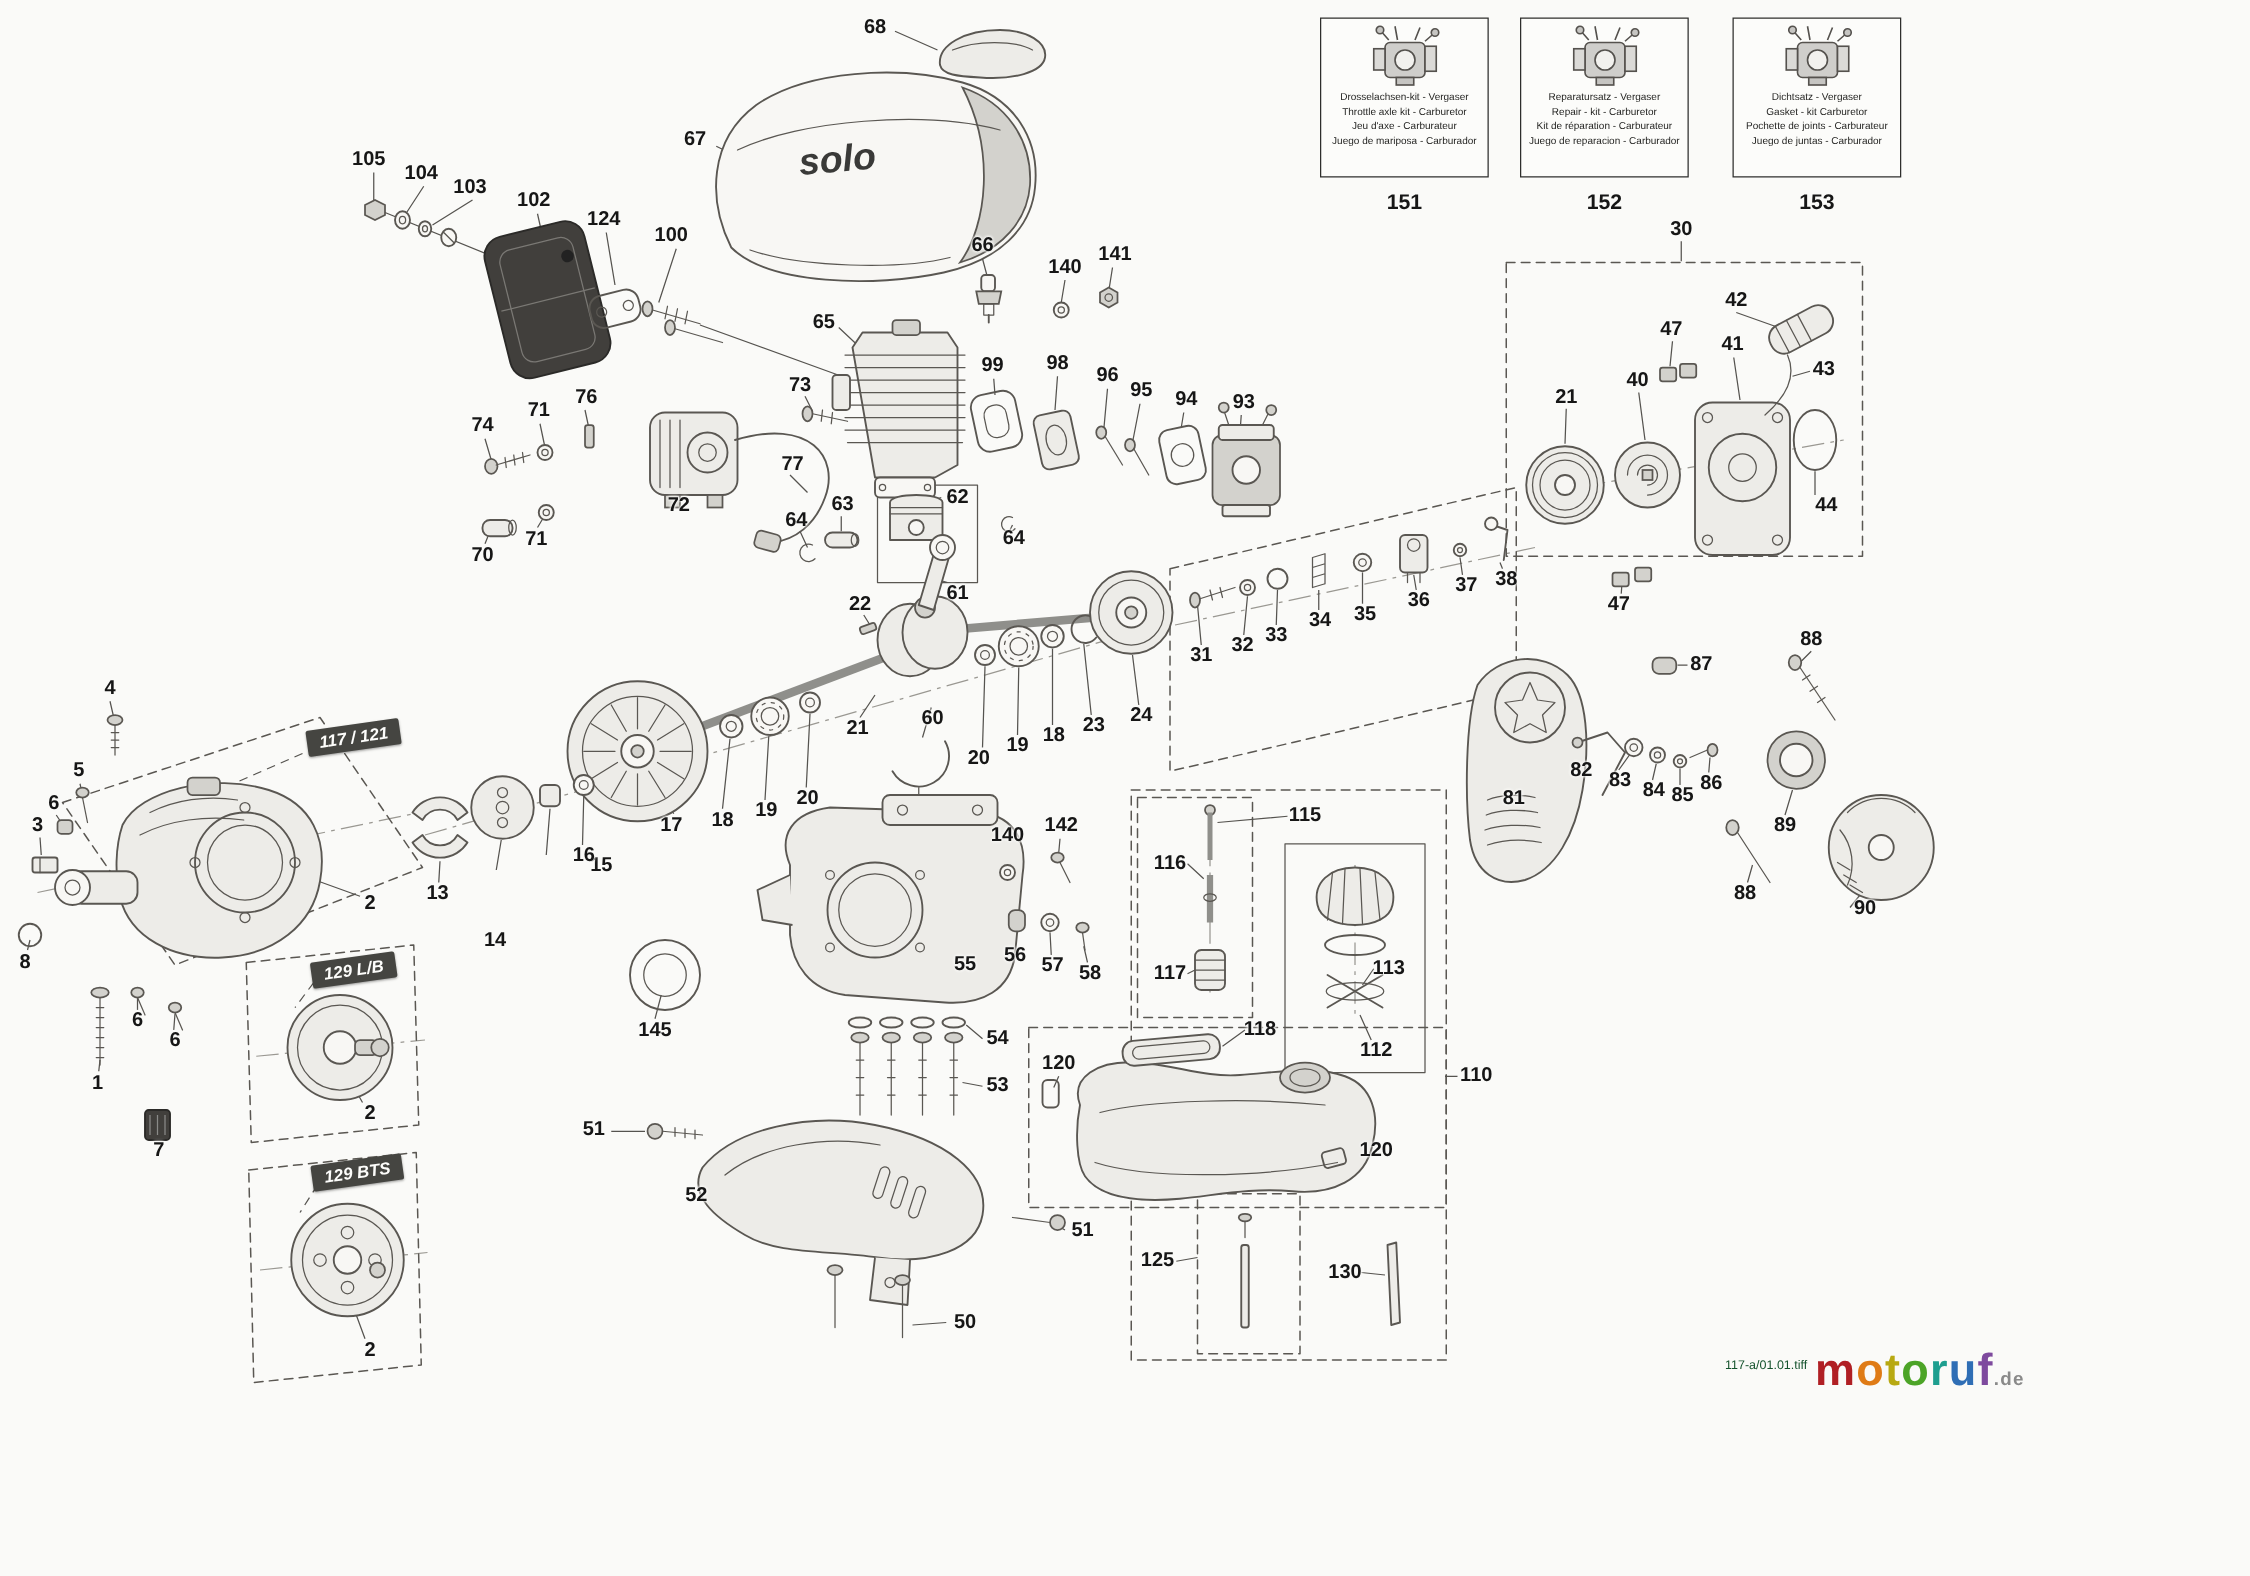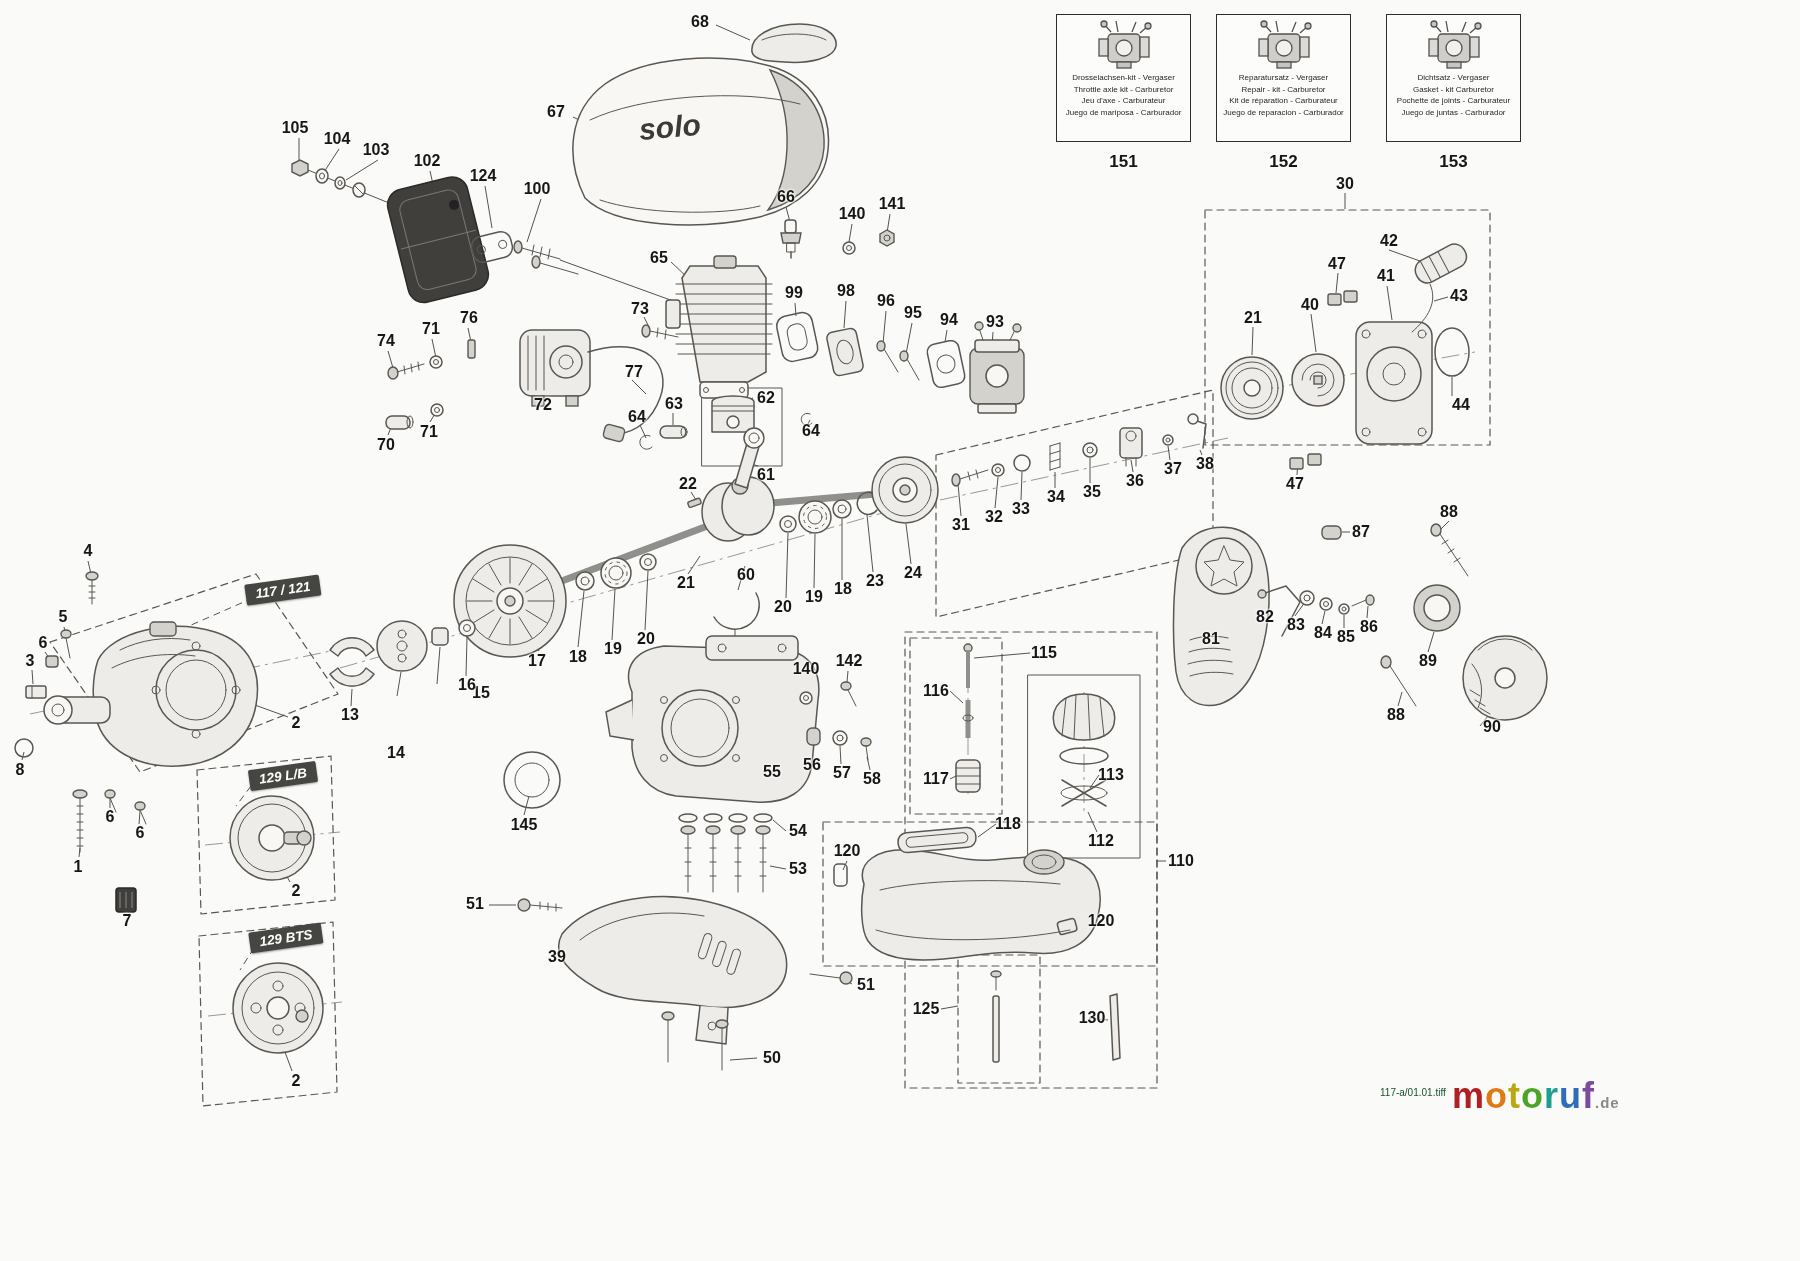--- a/index.html
+++ b/index.html
@@ -566,34 +566,34 @@
       <span class="callout" style="left: 524px; top: 825px;">145</span>
       <span class="callout" style="left: 772px; top: 772px;">55</span>
       <span class="callout" style="left: 812px; top: 765px;">56</span>
       <span class="callout" style="left: 842px; top: 773px;">57</span>
       <span class="callout" style="left: 872px; top: 779px;">58</span>
       <span class="callout" style="left: 806px; top: 669px;">140</span>
       <span class="callout" style="left: 849px; top: 661px;">142</span>
       <span class="callout" style="left: 798px; top: 831px;">54</span>
       <span class="callout" style="left: 798px; top: 869px;">53</span>
       <span class="callout" style="left: 475px; top: 904px;">51</span>
-      <span class="callout" style="left: 557px; top: 957px;">39</span>
+      <span class="callout" style="left: 557px; top: 957px;">52</span>
       <span class="callout" style="left: 866px; top: 985px;">51</span>
       <span class="callout" style="left: 772px; top: 1058px;">50</span>
       <span class="callout" style="left: 1044px; top: 653px;">115</span>
       <span class="callout" style="left: 936px; top: 691px;">116</span>
       <span class="callout" style="left: 936px; top: 779px;">117</span>
       <span class="callout" style="left: 1111px; top: 775px;">113</span>
       <span class="callout" style="left: 1008px; top: 824px;">118</span>
       <span class="callout" style="left: 1101px; top: 841px;">112</span>
       <span class="callout" style="left: 1181px; top: 861px;">110</span>
       <span class="callout" style="left: 847px; top: 851px;">120</span>
       <span class="callout" style="left: 1101px; top: 921px;">120</span>
       <span class="callout" style="left: 926px; top: 1009px;">125</span>
-      <span class="callout" style="left: 1076px; top: 1018px; margin-left: 16px;">130</span>
+      <span class="callout" style="left: 1076px; top: 1018px;">130</span>
       <div class="badge" style="left: 283px; top: 590px; transform: translate(-50%, -50%) rotate(-8deg);">117 / 121</div>
       <div class="badge" style="left: 283px; top: 776px; transform: translate(-50%, -50%) rotate(-8deg);">129 L/B</div>
       <div class="badge" style="left: 286px; top: 938px; transform: translate(-50%, -50%) rotate(-8deg);">129 BTS</div>
     </div>
 
 <div class="kit" style="left:1056px;top:14px">
   <svg width="92" height="54" viewBox="0 0 92 54">
     <g fill="none" stroke="#55524e" stroke-width="1.3">
       <rect x="30" y="16" width="32" height="28" rx="4" fill="#cfcecb"></rect>
           <circle cx="46" cy="30" r="8" fill="#f2f1ee"></circle>

